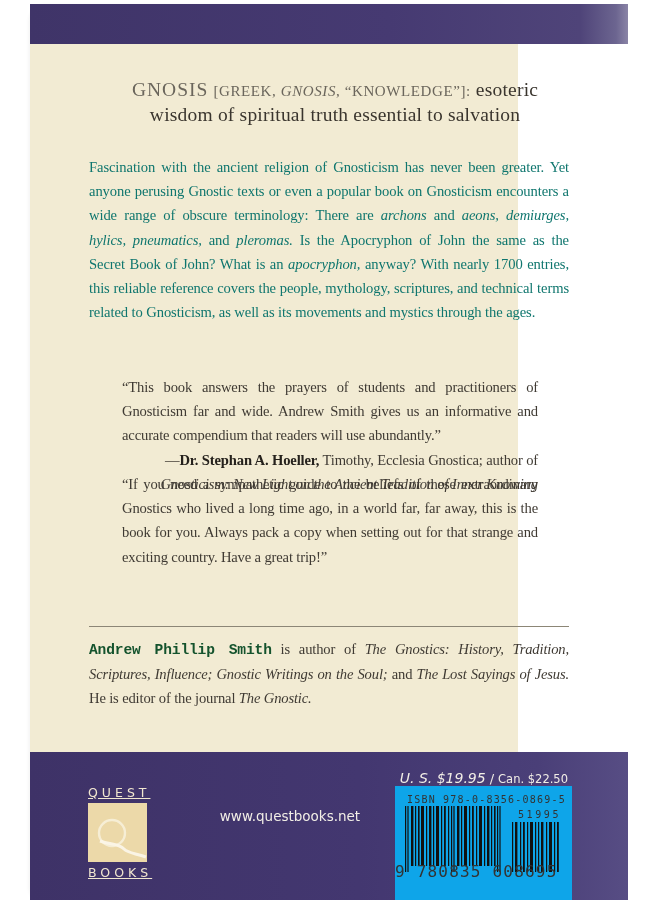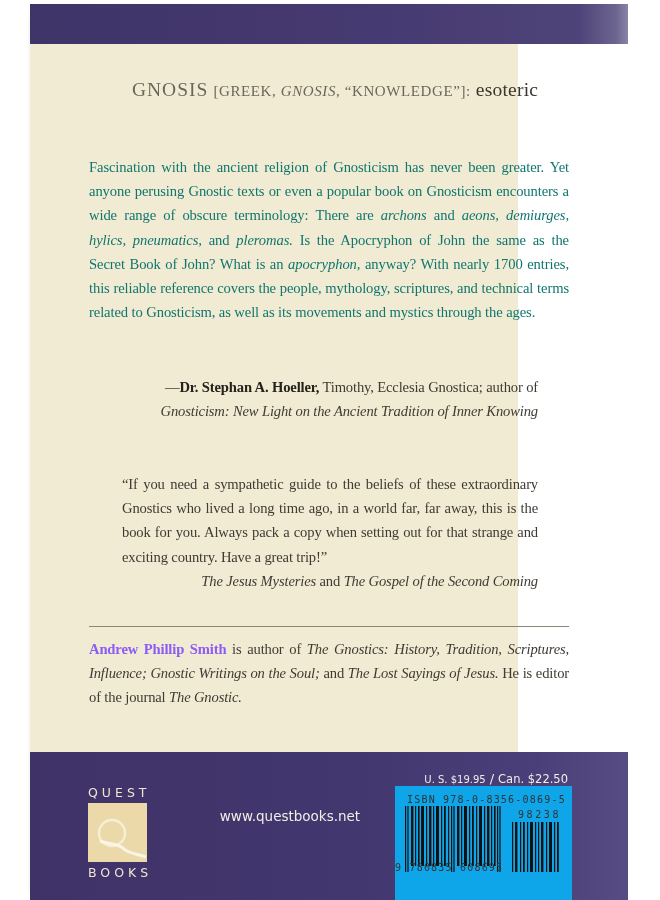--- a/index.html
+++ b/index.html
@@ -50,89 +50,90 @@
     .attr i { font-style: italic; }
     .rule {
       position: absolute; left: 59px; top: 622px; width: 480px; height: 1px;
       background: #8c8676;
     }
     .bio {
       position: absolute; left: 59px; top: 633px; width: 480px;
       font-size: 14.6px; line-height: 24.2px; color: #3f3a33;
       text-align: justify; letter-spacing: -0.15px;
     }
-    .bio b { font-weight: bold; color: #8b5cf6; }
+    .bio b { font-weight: bold; color: #14532d; font-family: Liberation Mono, monospace; }
     .bio i { font-style: italic; }
     .logo-word {
       position: absolute; left: 58px; width: 60px; text-align: center;
       font-family: "DejaVu Sans", sans-serif; font-size: 12.5px;
-      letter-spacing: 4px; color: #f0e6cf;
+      letter-spacing: 4px; color: #f0e6cf; text-decoration: underline;
     }
     .logo-quest { top: 781px; }
     .logo-books { top: 861px; }
     .logo-square {
       position: absolute; left: 58px; top: 799px; width: 59px; height: 59px;
       background: #ecd9a9;
     }
     .logo-square svg { display: block; }
     .publisher {
       position: absolute; left: 185px; top: 803px; width: 150px; text-align: center;
       font-family: "DejaVu Sans", sans-serif; color: #f2eee6;
     }
     .publisher .cat { font-size: 12.5px; line-height: 17px; }
     .publisher .url { font-size: 13.5px; line-height: 19px; }
     .price {
       position: absolute; left: 365px; top: 764px; width: 173px; text-align: right;
       font-family: "DejaVu Sans", sans-serif; color: #f2eee6; white-space: nowrap;
     }
-    .price .us { font-size: 10px; }
+    .price .us { font-size: 14px; font-style: italic; }
     .price .slash { font-size: 13px; margin: 0 4px; }
     .price .can { font-size: 11.5px; text-align: center; }
     .barcode-box {
       position: absolute; left: 365px; top: 782px; width: 177px; height: 118px;
       background: #0ea5e9;
     }
     .isbn-text {
       position: absolute; left: 12px; top: 8px;
       font-family: "DejaVu Sans Mono", monospace; font-size: 10px; letter-spacing: 1.2px; color: #333;
       white-space: nowrap;
     }
     .price-code {
       position: absolute; left: 123px; top: 23px;
       font-family: "DejaVu Sans Mono", monospace; font-size: 10px; letter-spacing: 2.6px; color: #333;
     }
     .main-bars { position: absolute; left: 10px; top: 20px; }
     .addon-bars { position: absolute; left: 117px; top: 36px; }
     .ean-digits {
       position: absolute; left: 0px; top: 76px;
-      font-family: "DejaVu Sans Mono", monospace; font-size: 10px; letter-spacing: 1.2px; color: #333;
+      font-family: "DejaVu Sans Mono", monospace; font-size: 16px; letter-spacing: 1.2px; color: #333;
       white-space: nowrap;
     }
   </style>
 </head>
 <body>
 
 <div class="book">
   <div class="top-band"></div>
 
   <div class="heading">
     <span class="term">GNOSIS</span>
     <span class="sc">[</span><span class="sc">GREEK, </span><span class="sc-i">GNOSIS</span><span class="sc">, </span><span class="sc">“KNOWLEDGE”</span><span class="sc">]:</span><span> esoteric</span><br>
+    <span>wisdom of spiritual truth essential to salvation</span>
   </div>
 
   <div class="body-text"><span>Fascination with the ancient religion of Gnosticism has never been greater. Yet anyone perusing Gnostic texts or even a popular book on Gnosticism encounters a wide range of obscure terminology: There are </span><i>archons</i><span> and </span><i>aeons, demiurges, hylics, pneumatics,</i><span> and </span><i>pleromas.</i><span> Is the Apocryphon of John the same as the Secret Book of John? What is an </span><i>apocryphon,</i><span> anyway? With nearly 1700 entries, this reliable reference covers the people, mythology, scriptures, and technical terms related to Gnosticism, as well as its movements and mystics through the ages.</span></div>
 
   <div class="quote quote-1">
+    <div>“This book answers the prayers of students and practitioners of Gnosticism far and wide. Andrew Smith gives us an informative and accurate compendium that readers will use abundantly.”</div>
     <div class="attr"><span>—</span><b>Dr. Stephan A. Hoeller,</b><span> Timothy, Ecclesia Gnostica; author of</span></div>
     <div class="attr"><i>Gnosticism: New Light on the Ancient Tradition of Inner Knowing</i></div>
   </div>
 
   <div class="quote quote-2">
     <div>“If you need a sympathetic guide to the beliefs of these extraordinary Gnostics who lived a long time ago, in a world far, far away, this is the book for you. Always pack a copy when setting out for that strange and exciting country. Have a great trip!”</div>
-    <div class="attr"><i>The Jesus Mysteries</i><span> and </span><i>The Gospel of the Second Coming</i></div>
   </div>
 
   <div class="rule"></div>
 
   <div class="bio"><b>Andrew Phillip Smith</b><span> is author of </span><i>The Gnostics: History, Tradition, Scriptures, Influence; Gnostic Writings on the Soul;</i><span> and </span><i>The Lost Sayings of Jesus.</i><span> He is editor of the journal </span><i>The Gnostic.</i></div>
 
   <div class="bottom-band"></div>
 
   <div class="logo-word logo-quest">QUEST</div>
   <div class="logo-square">
@@ -146,21 +147,21 @@
   <div class="publisher">
     <div class="url">www.questbooks.net</div>
   </div>
 
   <div class="price">
     <span class="us">U. S. $19.95</span><span class="slash">/</span><span class="can">Can. $22.50</span>
   </div>
 
   <div class="barcode-box">
     <div class="isbn-text">ISBN 978-0-8356-0869-5</div>
-    <div class="price-code">98238</div>
+    <div class="price-code">51995</div>
     <svg class="main-bars" width="100" height="66" viewBox="0 0 100 66">
       <g fill="#111">
         <rect x="0" y="0" width="1.2" height="66"></rect>
           <rect x="2.4" y="0" width="1.2" height="66"></rect>
         <rect x="6" y="0" width="2.4" height="60"></rect>
           <rect x="10" y="0" width="1.2" height="60"></rect>
         <rect x="13" y="0" width="1.6" height="60"></rect>
           <rect x="16" y="0" width="3" height="60"></rect>
         <rect x="21" y="0" width="1.2" height="60"></rect>
           <rect x="24" y="0" width="2.4" height="60"></rect>

